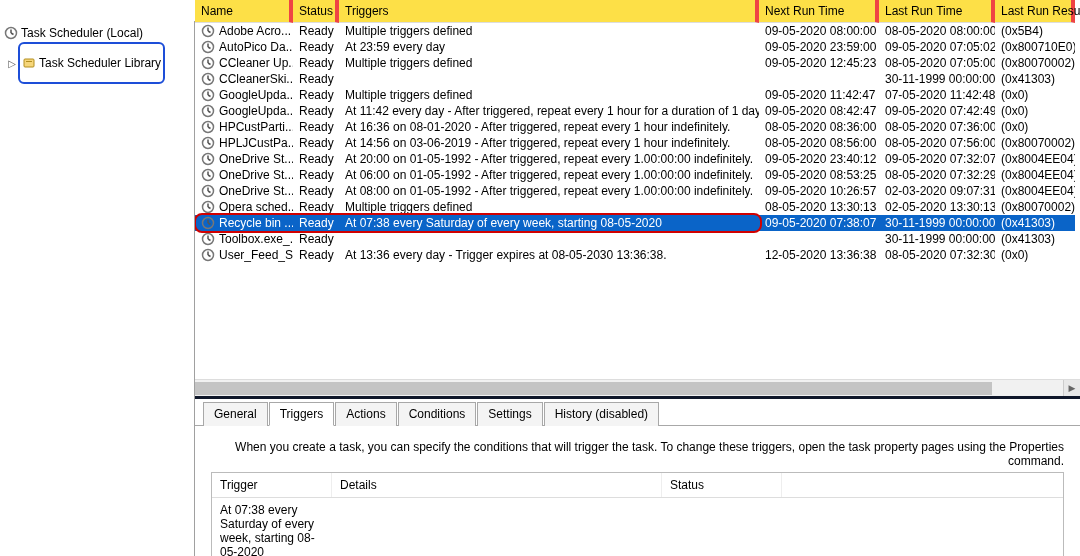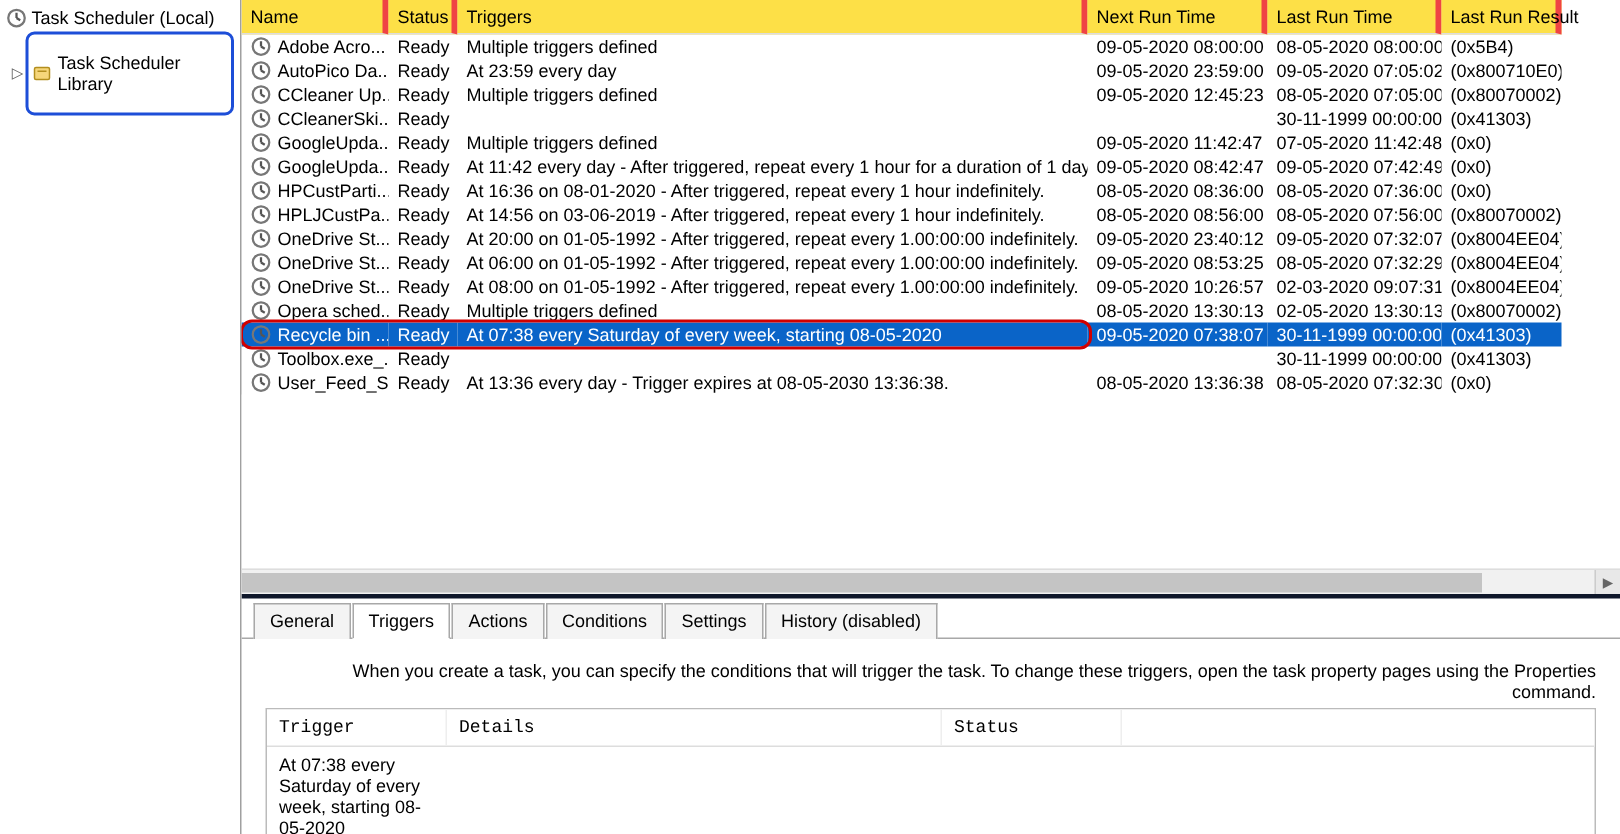--- a/index.html
+++ b/index.html
@@ -7,25 +7,26 @@
     font-family: "Segoe UI", Tahoma, sans-serif;
     font-size: 12px;
     color: #000;
     background: #fff;
     width: 1080px;
     height: 556px;
     overflow: hidden;
     display: flex;
   }
   .tree-pane {
-    width: 161px;
+    width: 195px;
     border-right: 1px solid #a0a0a0;
     padding: 4px 2px;
     background: #fff;
     flex-shrink: 0;
+    margin-top: 21px;
   }
   .tree-item { display: flex; align-items: center; padding: 1px 2px; cursor: default; }
   .tree-item .icon { width: 14px; height: 14px; margin-right: 3px; display: inline-flex; align-items: center; justify-content: center; }
   .tree-expand { width: 12px; text-align: center; color: #606060; font-size: 10px; }
   .annot-red { border: 2px solid #1d4ed8; border-radius: 6px; padding: 12px 2px; position: relative; }
 
   .main-pane { flex: 1; display: flex; flex-direction: column; overflow: hidden; }
   .task-list-wrap { flex: 0 0 auto; overflow: hidden; position: relative; }
   .task-list { display: grid; grid-template-columns: 98px 46px 420px 120px 116px 80px; }
   .hdr { background: #fde047; border-bottom: 1px solid #ddd; border-right: 4px solid #ef4444; padding: 4px 6px; font-weight: normal; white-space: nowrap; }
@@ -47,21 +48,21 @@
   .hscroll-thumb { position: absolute; left: 0; top: 2px; height: 13px; width: 90%; background: #c4c4c4; }
   .hscroll-arrow { position: absolute; right: 0; top: 0; width: 17px; height: 17px; background: #e8e8e8; border-left: 1px solid #ccc; text-align: center; font-size: 9px; line-height: 17px; color: #666; }
 
   .detail-pane { border-top: 3px solid #0f172a; flex: 1; display: flex; flex-direction: column; padding-top: 2px; }
   .tabs { display: flex; border-bottom: 1px solid #a8a8a8; padding-left: 8px; }
   .tab { padding: 4px 10px; border: 1px solid #a8a8a8; border-bottom: none; background: #f4f4f4; margin-right: 1px; position: relative; top: 1px; cursor: default; }
   .tab.active { background: #fff; border-bottom: 1px solid #fff; }
   .tab-body { padding: 14px 16px 0; flex: 1; }
   .tab-desc { margin-bottom: 4px; text-align: right; }
   .trig-table { border: 1px solid #bbb; }
-  .trig-hdr-row { display: grid; grid-template-columns: 120px 330px 120px; background: #fff; border-bottom: 1px solid #ddd; font-family: Liberation Mono, monospace; }
+  .trig-hdr-row { display: grid; grid-template-columns: 120px 330px 120px; background: #fff; border-bottom: 1px solid #ddd; }
   .trig-hdr { padding: 5px 8px; border-right: 1px solid #eee; }
   .trig-data-row { display: grid; grid-template-columns: 120px 330px 120px; }
   .trig-cell { padding: 5px 8px; }
   .annot-status { border: 2px solid #d10000; border-radius: 8px; display: inline-block; padding: 1px 8px; }
 
   .clock-svg circle { fill: none; stroke: #777; stroke-width: 1.5; }
   .clock-svg line { stroke: #555; stroke-width: 1.5; }
 </style>
 </head>
 <body>
@@ -214,21 +215,21 @@
               </svg></span>
             <span>Toolbox.exe_...</span>
           </div><div class="row-cell">Ready</div><div class="row-cell"></div><div class="row-cell"></div><div class="row-cell">30-11-1999 00:00:00</div><div class="row-cell">(0x41303)</div></div>
         <div class="row"><div class="row-cell name-cell">
             <span class="icon"><svg class="clock-svg" width="14" height="14" viewBox="0 0 14 14">
                 <circle cx="7" cy="7" r="5.5"></circle>
                 <line x1="7" y1="7" x2="7" y2="3.5"></line>
                 <line x1="7" y1="7" x2="9.5" y2="8.5"></line>
               </svg></span>
             <span>User_Feed_S...</span>
-          </div><div class="row-cell">Ready</div><div class="row-cell">At 13:36 every day - Trigger expires at 08-05-2030 13:36:38.</div><div class="row-cell">08-05-2020 13:36:38</div><div class="row-cell">08-05-2020 07:32:30</div><div class="row-cell">(0x0)</div></div>
+          </div><div class="row-cell">Ready</div><div class="row-cell">At 13:36 every day - Trigger expires at 08-05-2030 13:36:38.</div><div class="row-cell">12-05-2020 13:36:38</div><div class="row-cell">08-05-2020 07:32:30</div><div class="row-cell">(0x0)</div></div>
       </div>
     <div class="list-filler"></div>
     <div class="hscroll">
       <div class="hscroll-thumb"></div>
       <div class="hscroll-arrow">▶</div>
     </div>
 
     <div class="annot-row" id="annot-selected-row" style="left: -1px; top: 213px; width: 568px; height: 20px;"></div>
   </div>
 

